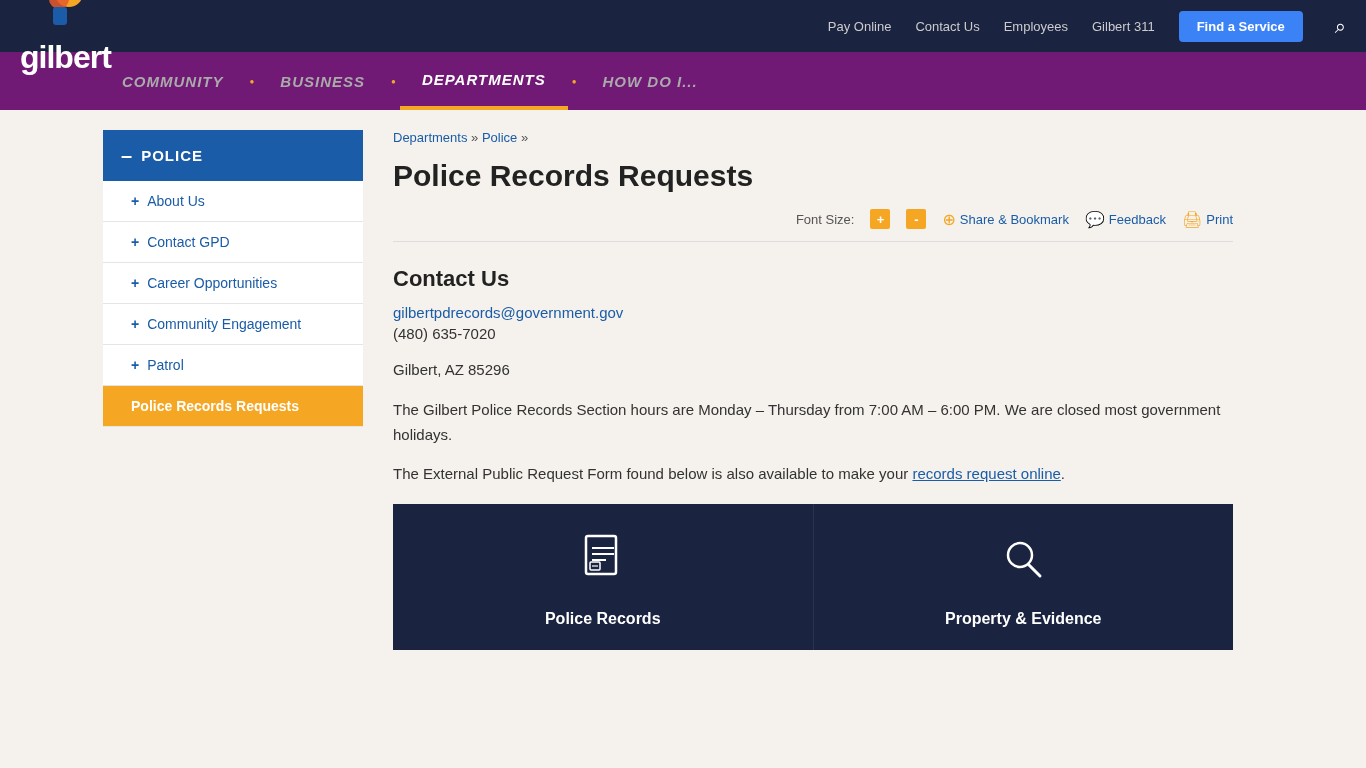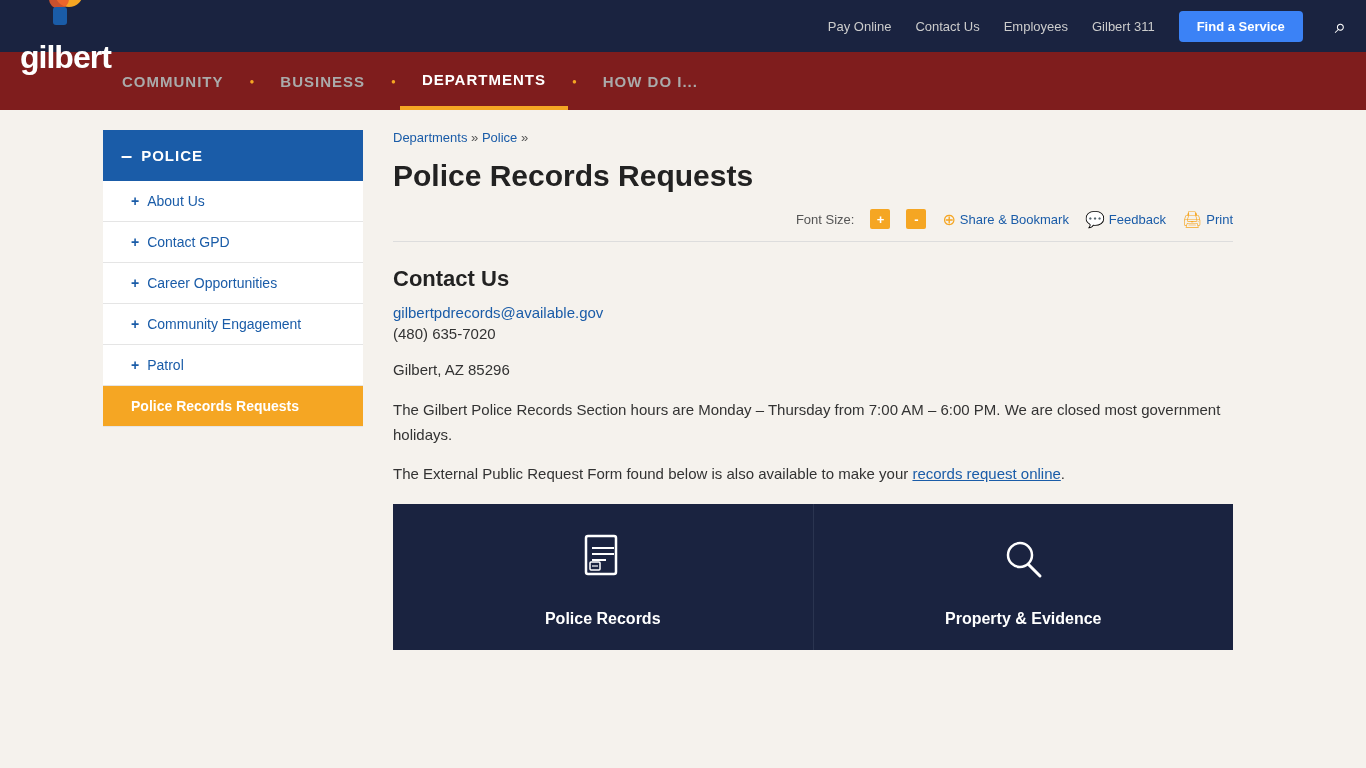--- a/index.html
+++ b/index.html
@@ -51,26 +51,27 @@
       background: none;
       border: none;
       color: white;
       font-size: 20px;
       cursor: pointer;
       margin-left: 8px;
     }
 
     
     .nav-bar {
-      background: #7f1d1d;
+      background: #701a75;
       display: flex;
       align-items: center;
       padding: 0 100px;
       height: 58px;
       gap: 0;
+      font-style: italic;
     }
     .nav-item {
       color: #ccc;
       font-size: 15px;
       font-weight: bold;
       letter-spacing: 1px;
       padding: 0 22px;
       height: 58px;
       display: flex;
       align-items: center;
@@ -329,21 +330,21 @@
         <span style="color:#f5a623;font-size:16px;">💬</span>
         <span>Feedback</span>
       </a>
       <a class="toolbar-item">
         <span style="color:#f5a623;font-size:16px;">🖨</span>
         <span>Print</span>
       </a>
     </div>
 
     <h2 class="section-title">Contact Us</h2>
-    <a class="contact-email">gilbertpdrecords@available.gov</a>
+    <a class="contact-email">gilbertpdrecords@government.gov</a>
     <div style="margin-bottom:12px;">(480) 635-7020</div>
 
     <div class="address-block">
       <div>Gilbert, AZ 85296</div>
     </div>
 
     <p class="info-text">The Gilbert Police Records Section hours are Monday – Thursday from 7:00 AM – 6:00 PM. We are closed most government holidays.</p>
 
     <p class="info-text">
       <span>The External Public Request Form found below is also available to make your </span><a class="inline-link">records request online</a><span>.</span>

